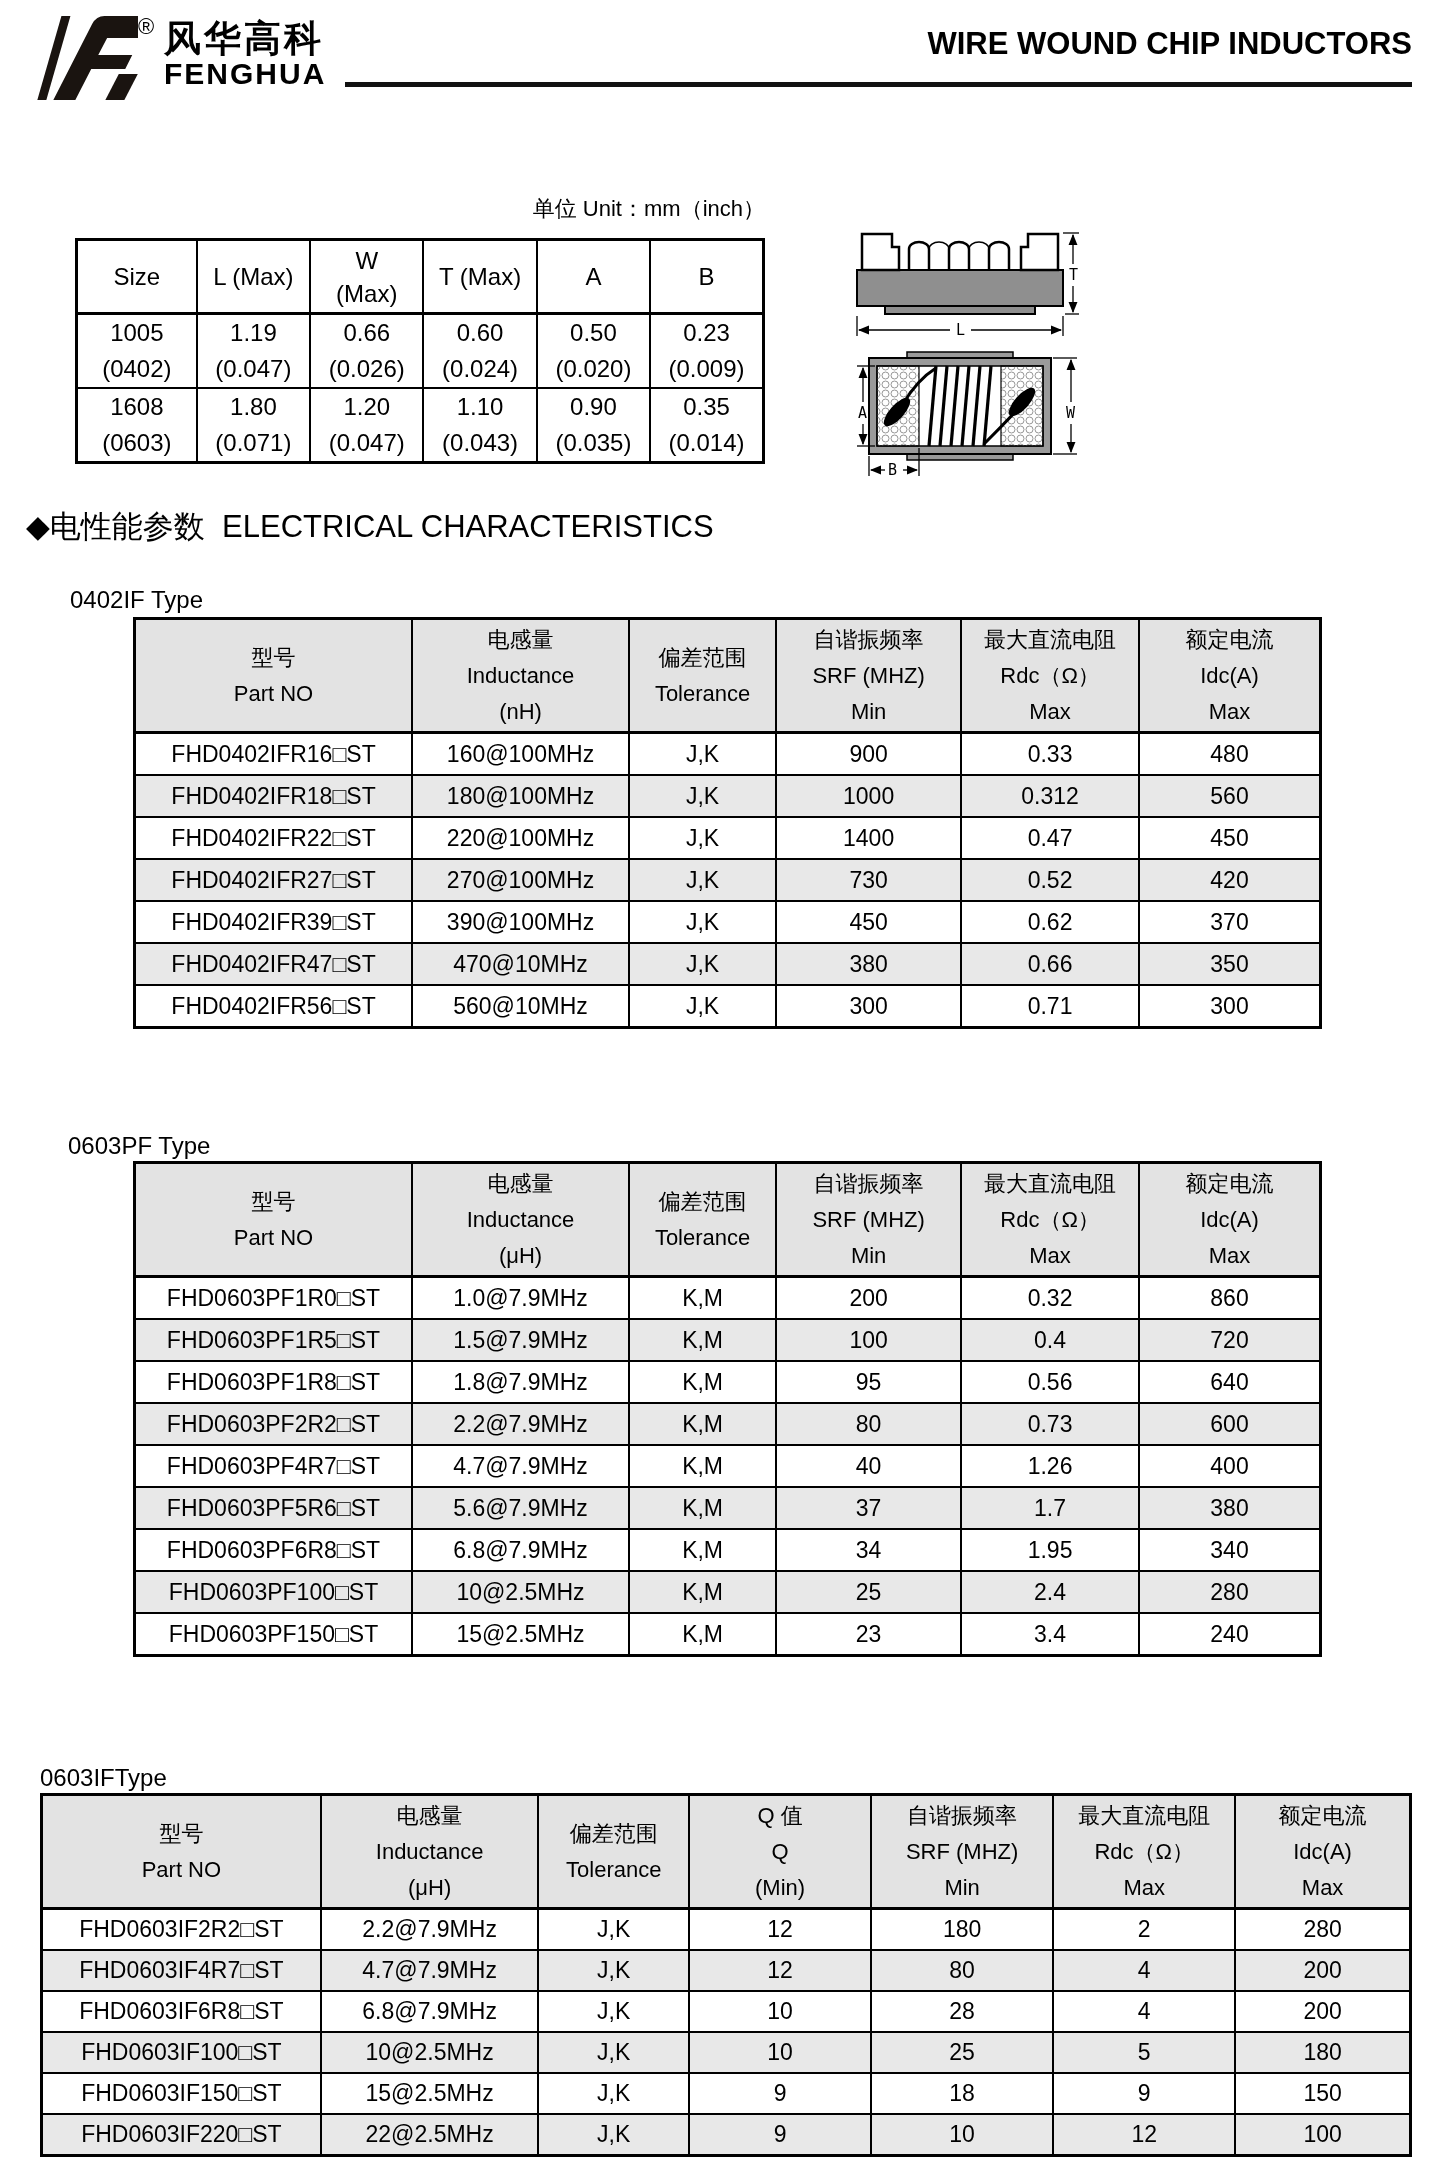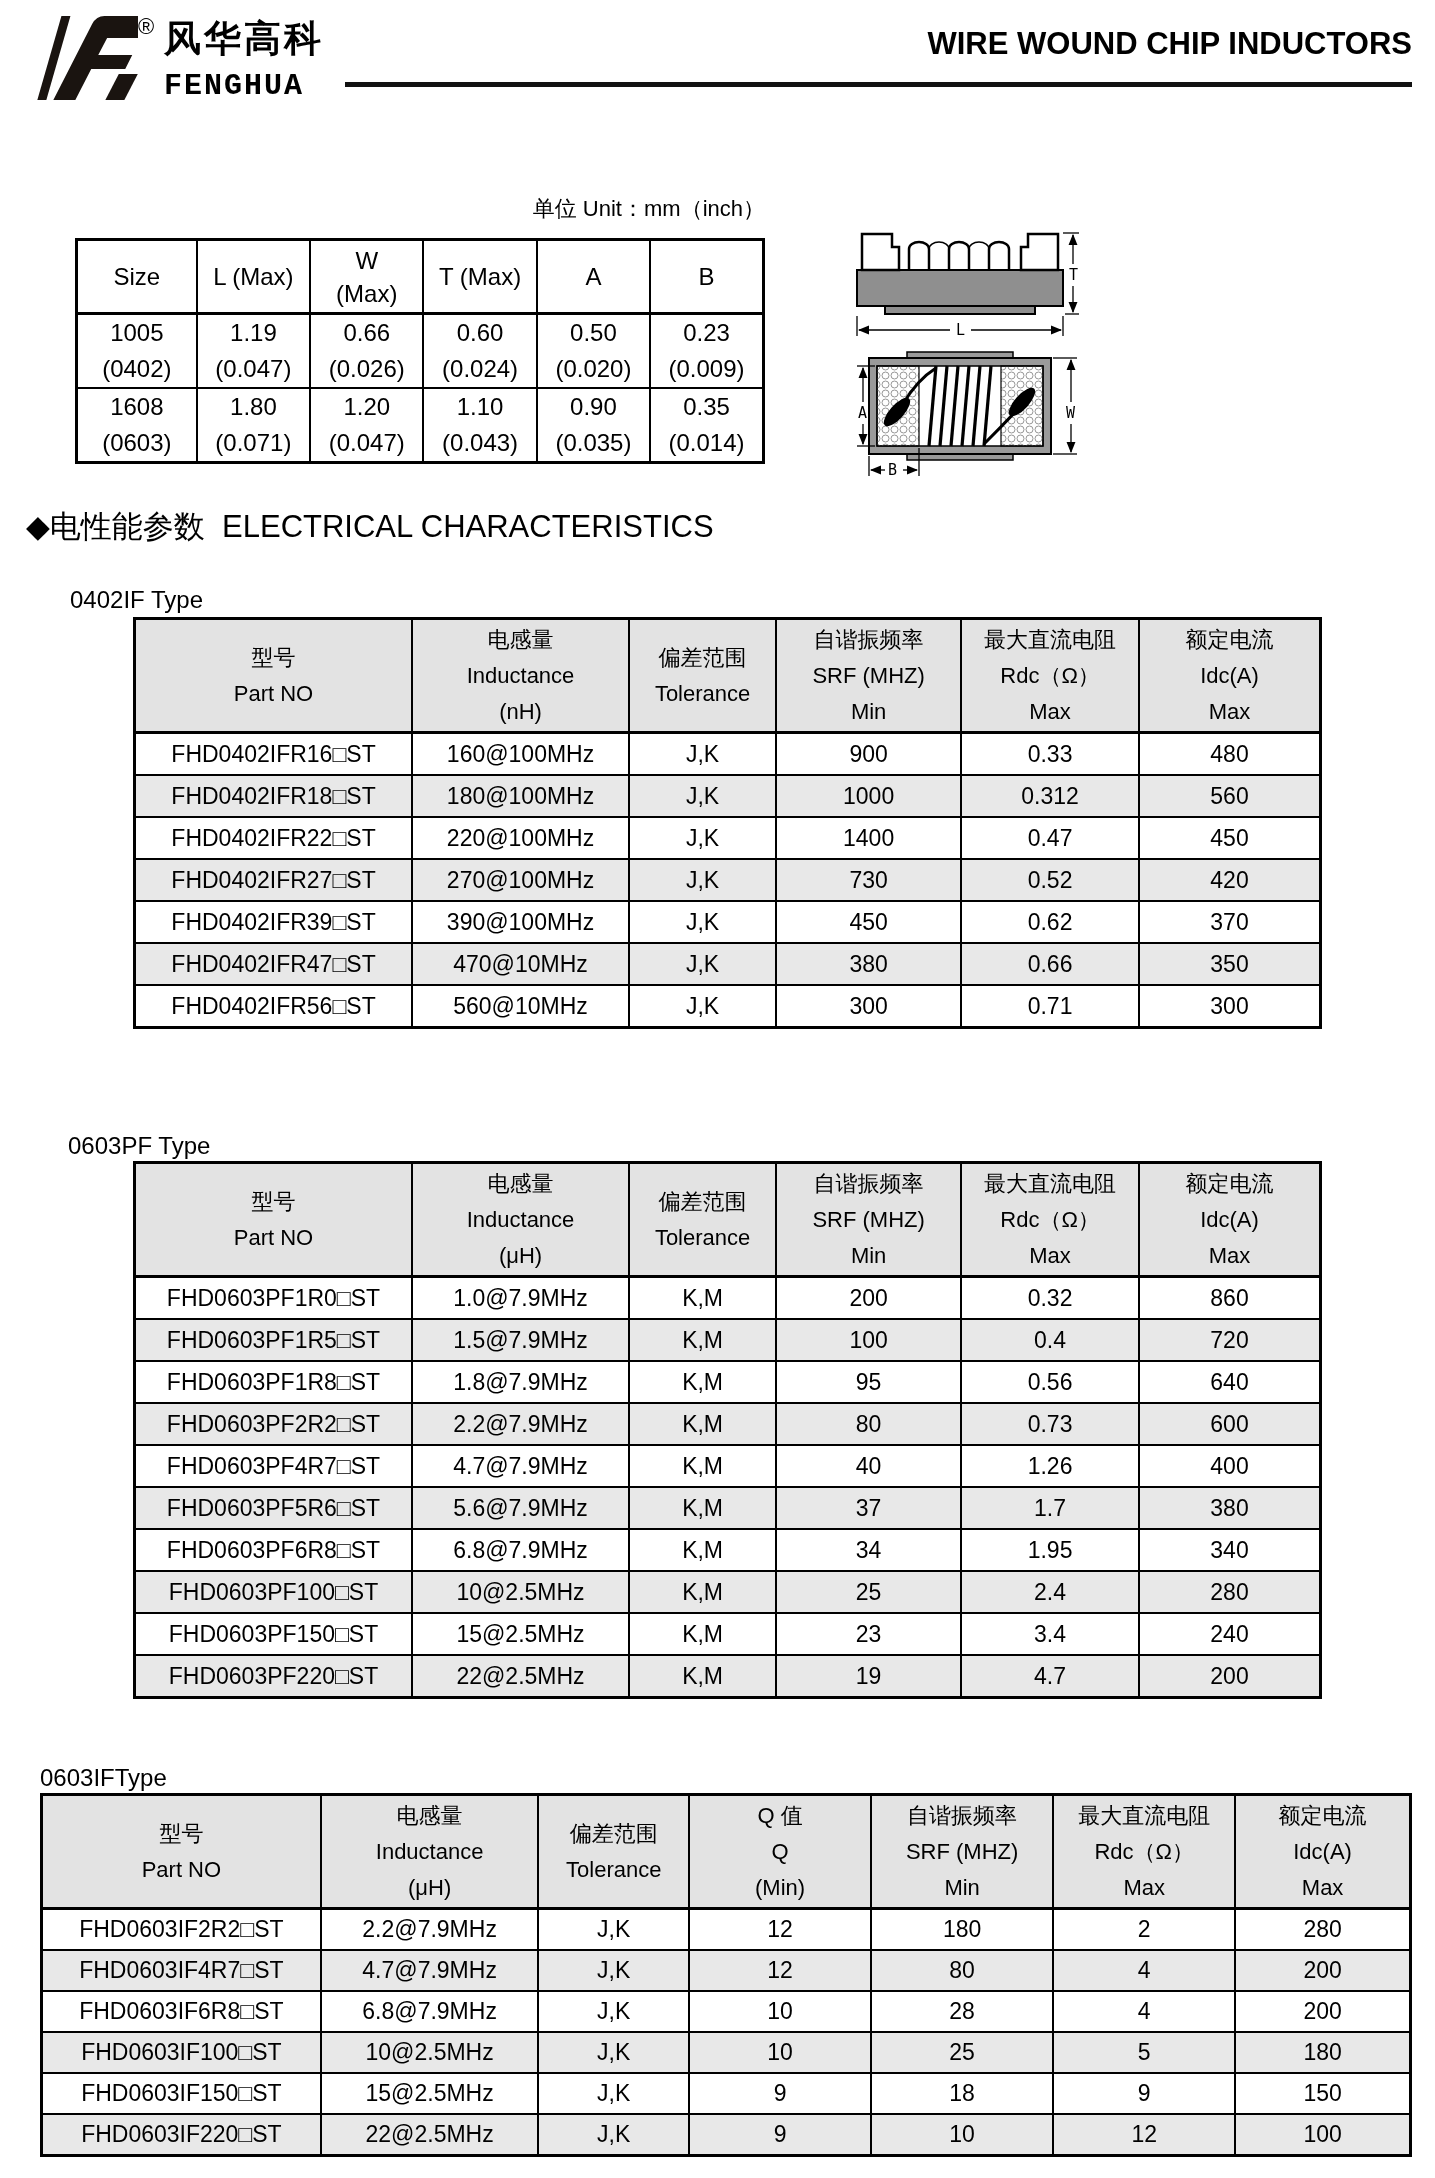--- a/index.html
+++ b/index.html
@@ -4,21 +4,21 @@
 <style>
   html,body{margin:0;padding:0;background:#fff;}
   .page{position:relative;width:1435px;height:2178px;background:#fff;overflow:hidden;
         font-family:"Liberation Sans","DejaVu Sans",sans-serif;color:#000;}
 
   
   .logo-mark{position:absolute;left:26px;top:14px;}
   .reg-mark{position:absolute;left:138px;top:14px;font-size:22px;font-weight:400;}
   .logo-text{position:absolute;left:164px;top:20px;line-height:1;}
   .logo-cn{font-size:37px;font-weight:bold;letter-spacing:3px;}
-  .logo-en{font-size:30px;font-weight:bold;letter-spacing:2px;margin-top:14px;font-family:Liberation Mono, monospace;}
+  .logo-en{font-size:30px;font-weight:bold;letter-spacing:2px;margin-top:2px;}
   .doc-title{position:absolute;right:23px;top:26px;font-size:31px;font-weight:bold;white-space:pre;}
   .divider{position:absolute;left:345px;top:82px;width:1067px;height:5px;background:#121212;}
 
   
   .sec-heading{position:absolute;font-size:31px;font-weight:400;white-space:pre;}
   .sec-dim{left:26px;top:148px;}
   .sec-elec{left:26px;top:506px;}
   .unit-note{position:absolute;left:75px;top:194px;width:690px;text-align:right;font-size:22px;}
   .tbl-label{position:absolute;font-size:24px;font-weight:400;margin-top:8px;}
   .lab-0402{left:70px;top:578px;}
@@ -465,28 +465,20 @@
             <td>280</td>
           </tr>
           <tr>
             <td>FHD0603PF150□ST</td>
             <td>15@2.5MHz</td>
             <td>K,M</td>
             <td>23</td>
             <td>3.4</td>
             <td>240</td>
           </tr>
-          <tr>
-            <td>FHD0603PF220□ST</td>
-            <td>22@2.5MHz</td>
-            <td>K,M</td>
-            <td>19</td>
-            <td>4.7</td>
-            <td>200</td>
-          </tr>
         </tbody>
       </table>
     </div>
 
   <div class="tbl-label lab-0603if">0603IFType</div>
   <div class="tblwrap etab tab-0603if">
       <table>
         <colgroup>
           <col style="width: 20.4%;">
           <col style="width: 15.9%;">

